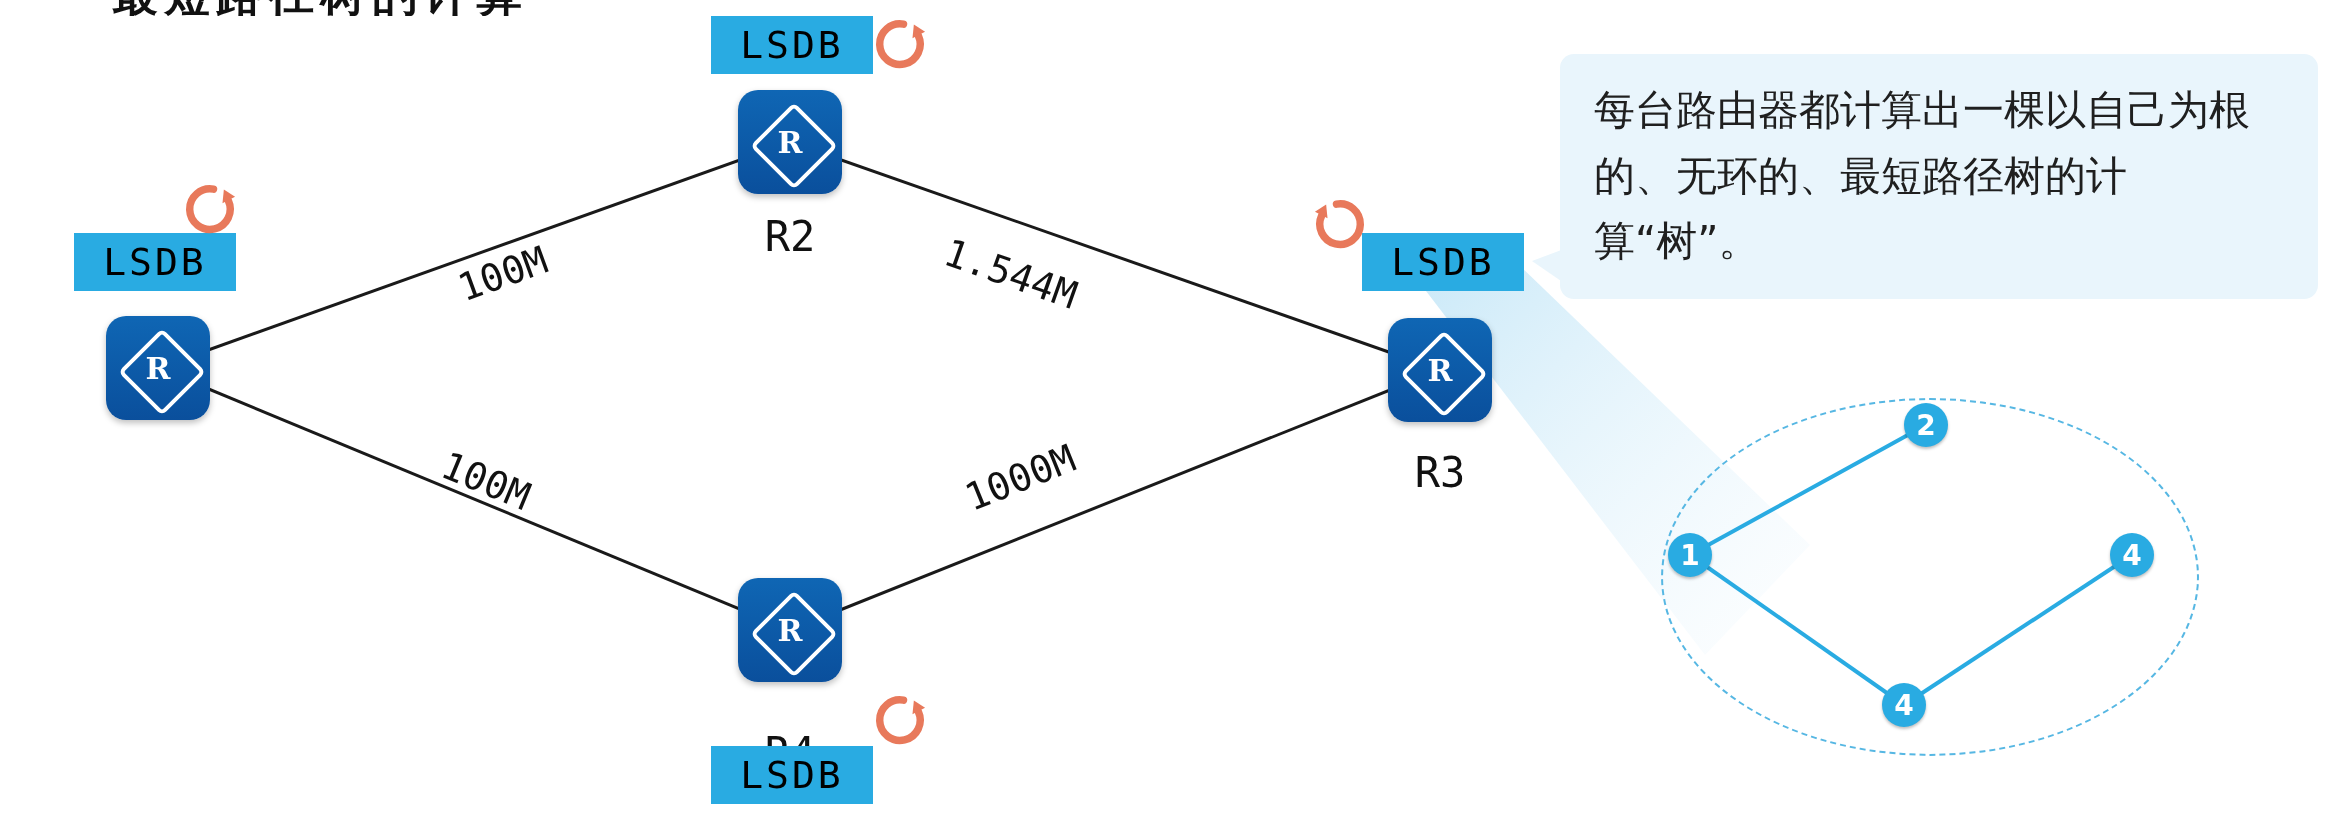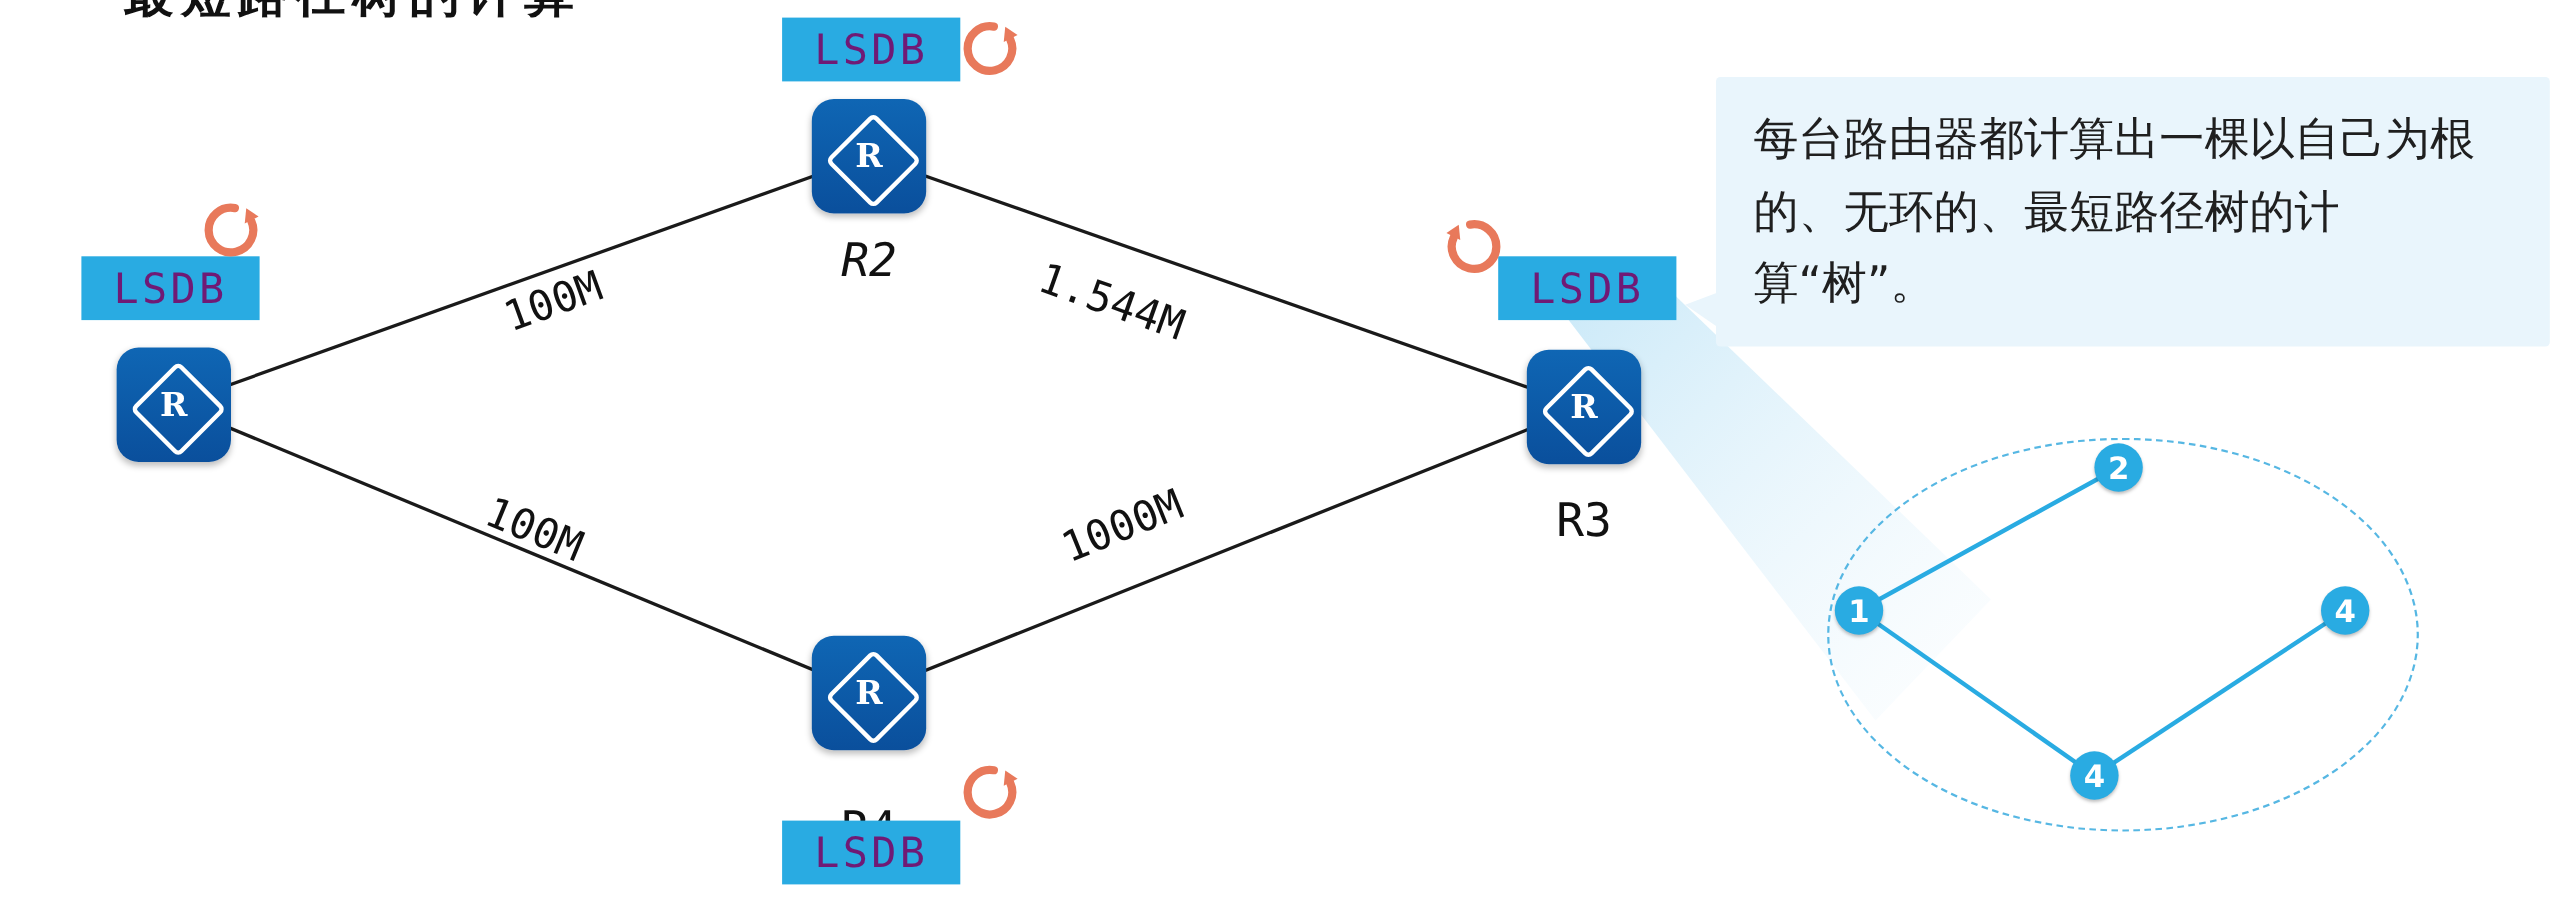--- a/index.html
+++ b/index.html
@@ -18,29 +18,29 @@
     background:linear-gradient(180deg,#0f66b4 0%,#0a4f9c 100%);
     box-shadow:0 3px 6px rgba(0,0,0,.25); }
   .router .diamond { position:absolute; left:50%; top:50%; width:54px; height:54px;
     margin:-27px 0 0 -27px; transform:rotate(45deg); border:4px solid #ffffff; border-radius:6px; }
   .router .rletter { position:absolute; left:0; top:0; width:100%; height:100%;
     display:flex; align-items:center; justify-content:center;
     color:#ffffff; font-size:30px; font-weight:bold; font-family:"DejaVu Serif",serif; }
 
   .rname { position:absolute; width:160px; text-align:center; font-size:42px; color:#111; }
 
-  .lsdb { position:absolute; width:162px; height:58px; background:#29abe2; color:#701a75;
+  .lsdb { position:absolute; width:162px; height:58px; background:#29abe2; color:#000000;
     font-size:38px; line-height:58px; text-align:center; letter-spacing:3px; }
 
   .linklabel { position:absolute; font-size:38px; color:#111; white-space:nowrap; }
 
   .refresh { position:absolute; width:64px; height:64px; }
 
-  .callout { position:absolute; left:1560px; top:70px; width:758px;
-    background:#e9f5fc; border-radius:4px; padding:24px 34px; box-sizing:border-box;
+  .callout { position:absolute; left:1560px; top:54px; width:758px;
+    background:#e9f5fc; border-radius:14px; padding:24px 34px; box-sizing:border-box;
     font-family:"DejaVu Sans",sans-serif; font-size:41px; line-height:1.6; color:#1f1f1f; }
   .callout .tail { position:absolute; left:-28px; bottom:16px; width:0; height:0;
     border-right:32px solid #e9f5fc; border-top:12px solid transparent; border-bottom:22px solid transparent; }
 
   .ellipse { position:absolute; left:1661px; top:398px; width:534px; height:354px;
     border:2px dashed #56b7e3; border-radius:50%; }
 
   .tnode { position:absolute; width:44px; height:44px; border-radius:50%;
     background:#29abe2; color:#fff; font-size:28px; font-weight:bold;
     display:flex; align-items:center; justify-content:center;
@@ -94,21 +94,21 @@
   </div>
   <div class="router" style="left:1388px; top:318px;">
     <span class="diamond"></span>
     <span class="rletter">R</span>
   </div>
   <div class="router" style="left:738px; top:578px;">
     <span class="diamond"></span>
     <span class="rletter">R</span>
   </div>
 
-  <div class="rname" style="left:710px; top:212px;font-style:italic;">R2</div>
+  <div class="rname" style="left:710px; top:212px;">R2</div>
   <div class="rname" style="left:1360px;top:448px;">R3</div>
   <div class="rname" style="left:710px; top:694px;margin-top:34px;">R4</div>
 
   <div class="lsdb" style="left:74px;   top:233px;">LSDB</div>
   <div class="lsdb" style="left:711px;  top:16px;">LSDB</div>
   <div class="lsdb" style="left:1362px; top:233px;">LSDB</div>
   <div class="lsdb" style="left:711px;  top:746px;">LSDB</div>
 
   <svg class="refresh" style="left:178px; top:175px;" viewBox="0 0 60 60">
     <path d="M33.3 13.3 A19 19 0 1 0 47.2 24" stroke="#e8795b" stroke-width="7" fill="none" stroke-linecap="round"></path>

